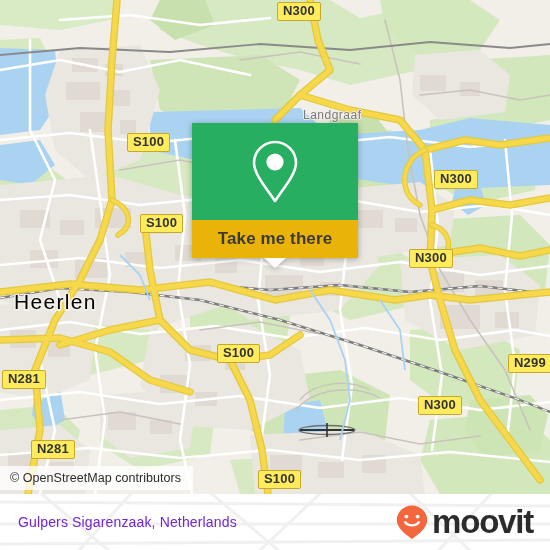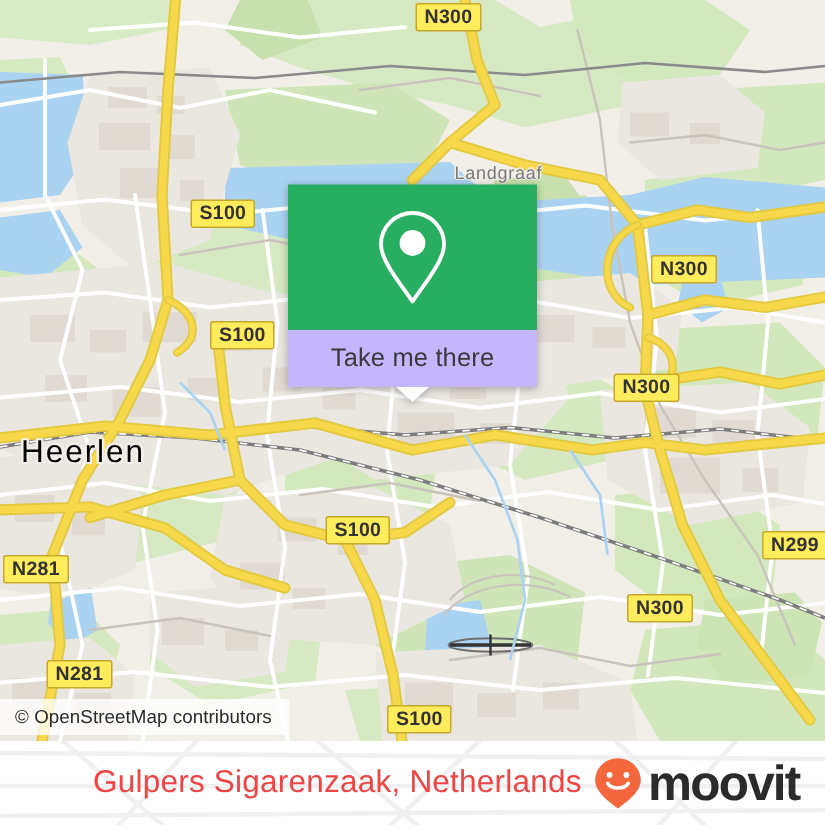--- a/index.html
+++ b/index.html
@@ -63,24 +63,25 @@
     height: 97px;
     background: #27ae60;
     display: flex;
     align-items: center;
     justify-content: center;
   }
   #callout-white {
     position: relative;
     width: 166px;
     height: 38px;
-    background: #c4b5fd;
+    background: #eab308;
     display: flex;
     align-items: center;
     justify-content: center;
+    font-weight: bold;
   }
   #callout-label {
     font-size: 17px;
     color: #3a3a3a;
     letter-spacing: 0.1px;
   }
   #callout-tail {
     position: absolute;
     left: 50%;
     top: 38px;
@@ -108,25 +109,24 @@
     width: 550px; height: 56px;
     opacity: 1;
   }
   #footer-title {
     position: absolute;
     left: 18px;
     top: 0;
     height: 56px;
     display: flex;
     align-items: center;
-    font-size: 21px;
-    color: #ef4444;
+    font-size: 14px;
+    color: #6d28d9;
     letter-spacing: 0.15px;
     white-space: nowrap;
-    margin-left: 44px;
   }
   #footer-logo {
     position: absolute;
     right: 17px;
     top: 0;
     height: 56px;
     display: flex;
     align-items: center;
     gap: 2px;
   }

